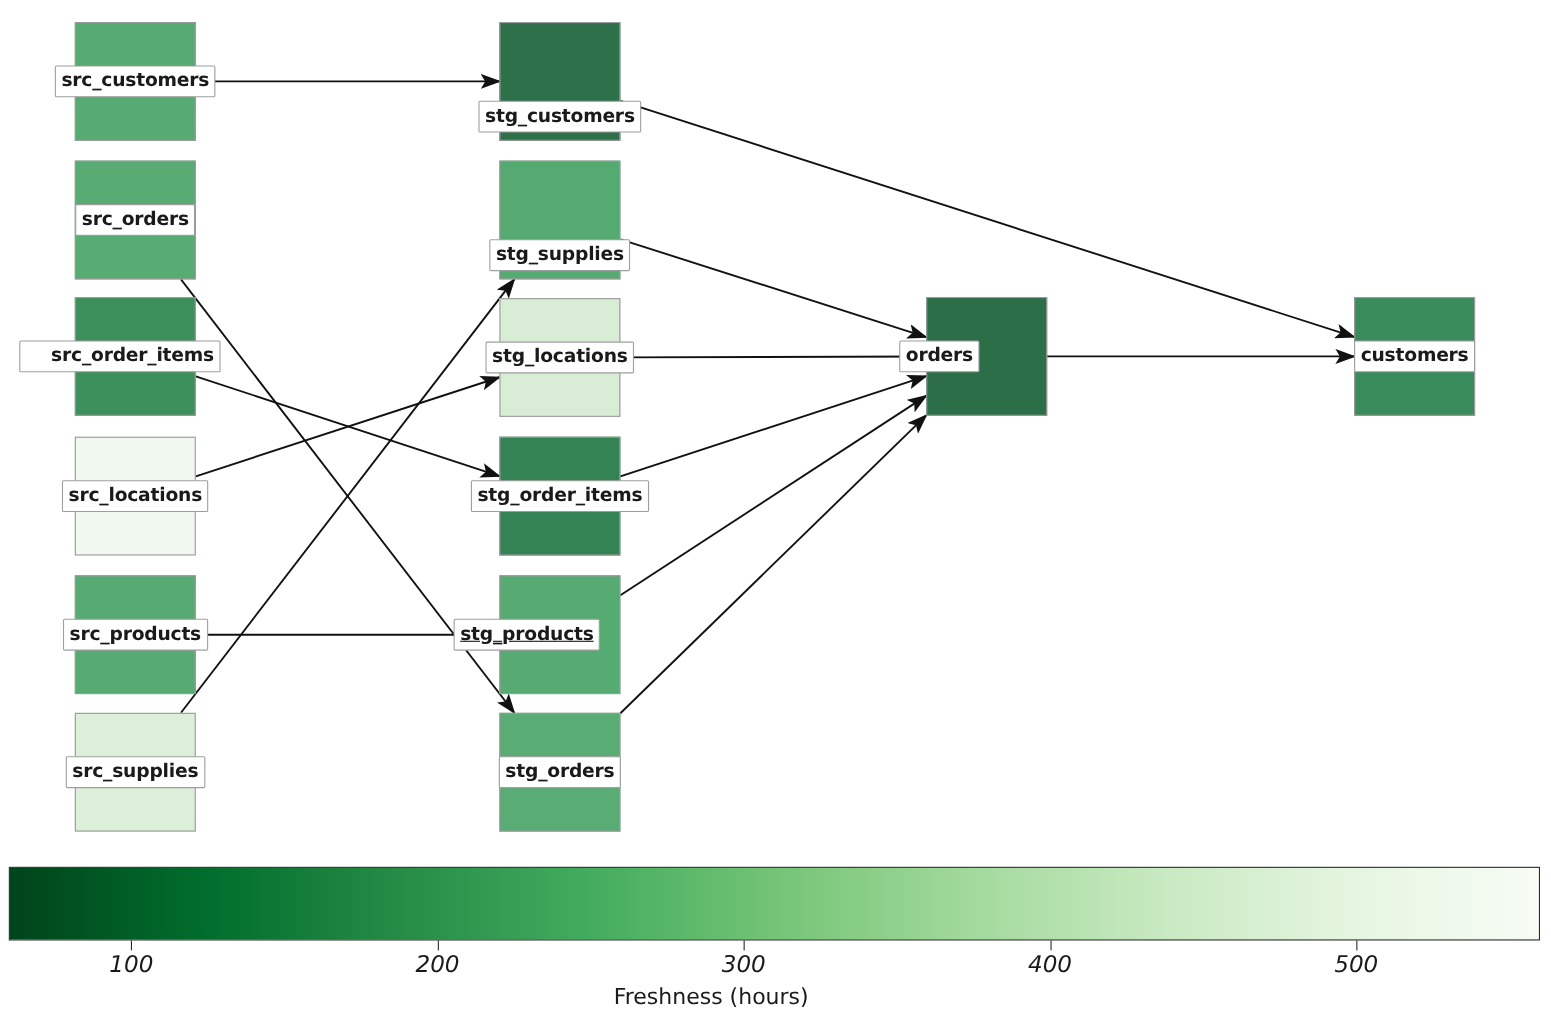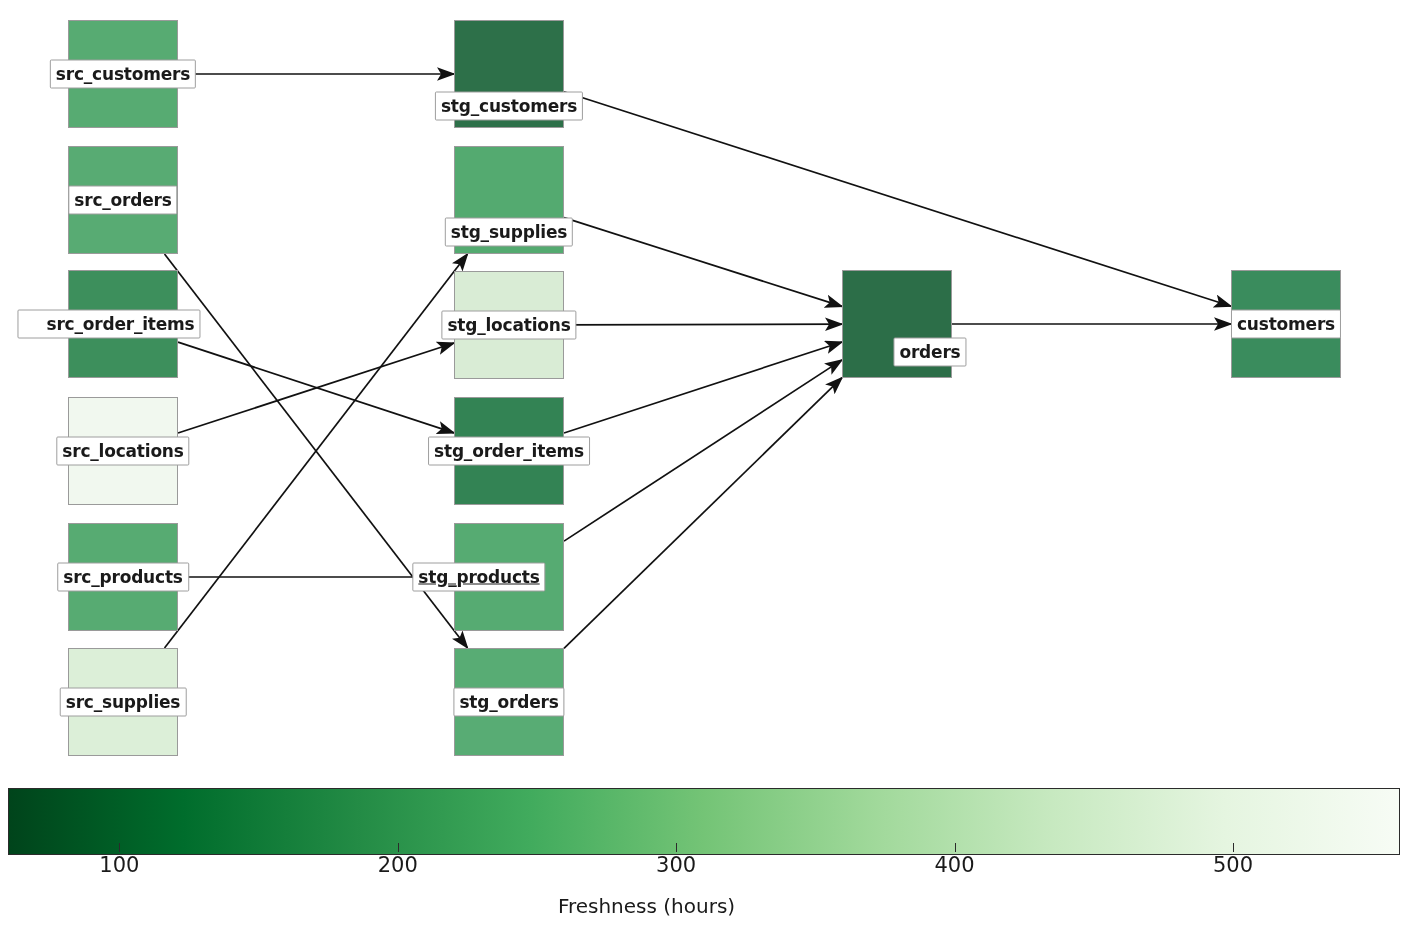--- a/index.html
+++ b/index.html
@@ -40,21 +40,21 @@
 
   
   #colorbar-wrap{position:absolute;left:0;top:775px;width:1410px;height:151px;}
   #cbar{
     position:absolute;
     left:8px;top:13px;
     width:1392px;height:67px;
     box-sizing:border-box;
     border:1.2px solid #2b2b2b;
   }
-  #cbar-axis{position:absolute;left:0;top:68px;width:1410px;height:40px;}
+  #cbar-axis{position:absolute;left:0;top:80px;width:1410px;height:40px;font-style:italic;}
   .cb-tick{
     position:absolute;top:0;width:1px;height:9px;background:#2b2b2b;
   }
   .cb-ticklabel{
     position:absolute;top:10px;
     font-size:21px;color:#1a1a1a;
     transform:translateX(-50%);
     white-space:nowrap;
   }
   #cbar-title{
@@ -113,21 +113,21 @@
         <div class="node-label" style="left: 109px; top: 324px; padding-left: 28px;">src_order_items</div>
         <div class="node-label" style="left: 123px; top: 451px;">src_locations</div>
         <div class="node-label" style="left: 123px; top: 577px;">src_products</div>
         <div class="node-label" style="left: 123px; top: 702px;">src_supplies</div>
         <div class="node-label" style="left: 509px; top: 74px; margin-top: 32px;">stg_customers</div>
         <div class="node-label" style="left: 509px; top: 200px; margin-top: 32px;">stg_supplies</div>
         <div class="node-label" style="left: 509px; top: 325px; text-align: center;">stg_locations</div>
         <div class="node-label" style="left: 509px; top: 451px;">stg_order_items</div>
         <div class="node-label" style="left: 479px; top: 577px; text-decoration: underline;">stg_products</div>
         <div class="node-label" style="left: 509px; top: 702px;">stg_orders</div>
-        <div class="node-label" style="left: 930px; top: 324px; margin-top: 28px;">orders</div>
+        <div class="node-label" style="left: 854px; top: 324px;">orders</div>
         <div class="node-label" style="left: 1286px; top: 324px;">customers</div>
       </div>
   </div>
 
   <div id="colorbar-wrap">
     <div id="cbar" style="background: linear-gradient(to right, rgb(0, 68, 27), rgb(0, 109, 44), rgb(35, 139, 69), rgb(65, 171, 93), rgb(116, 196, 118), rgb(161, 217, 155), rgb(199, 233, 192), rgb(229, 245, 224), rgb(247, 252, 245));"></div>
     <div id="cbar-axis">
         <div class="cb-tick" style="left: 119.36px;"></div>
         <div class="cb-ticklabel" style="left: 119.36px;">100</div>
         <div class="cb-tick" style="left: 397.76px;"></div>

